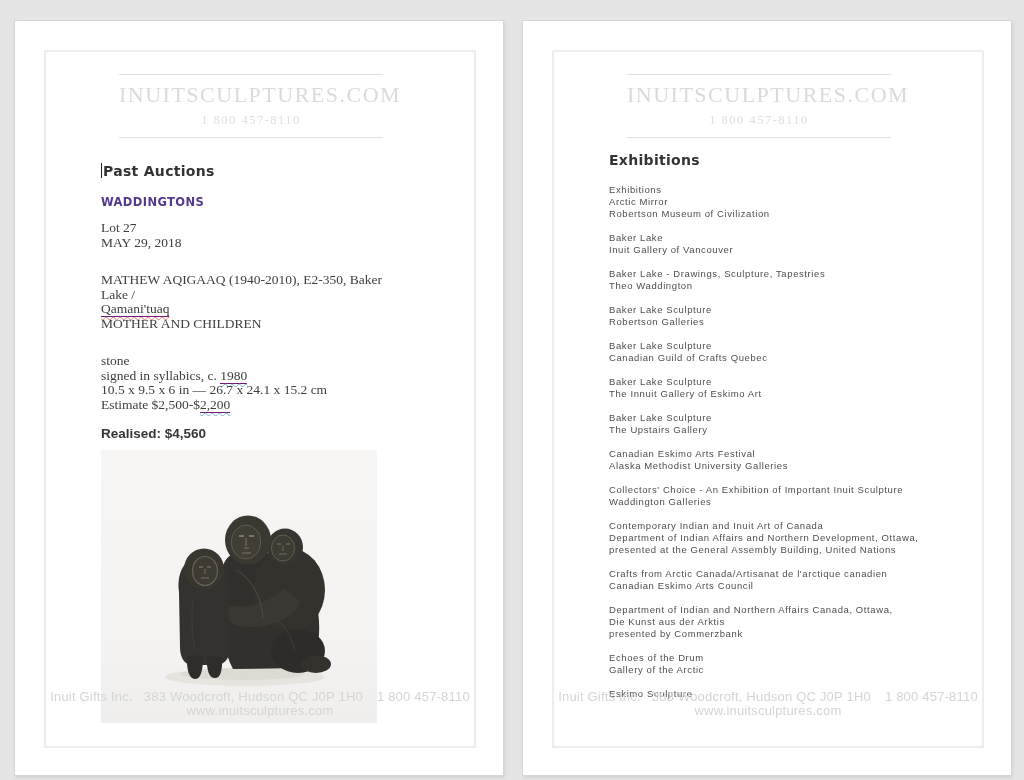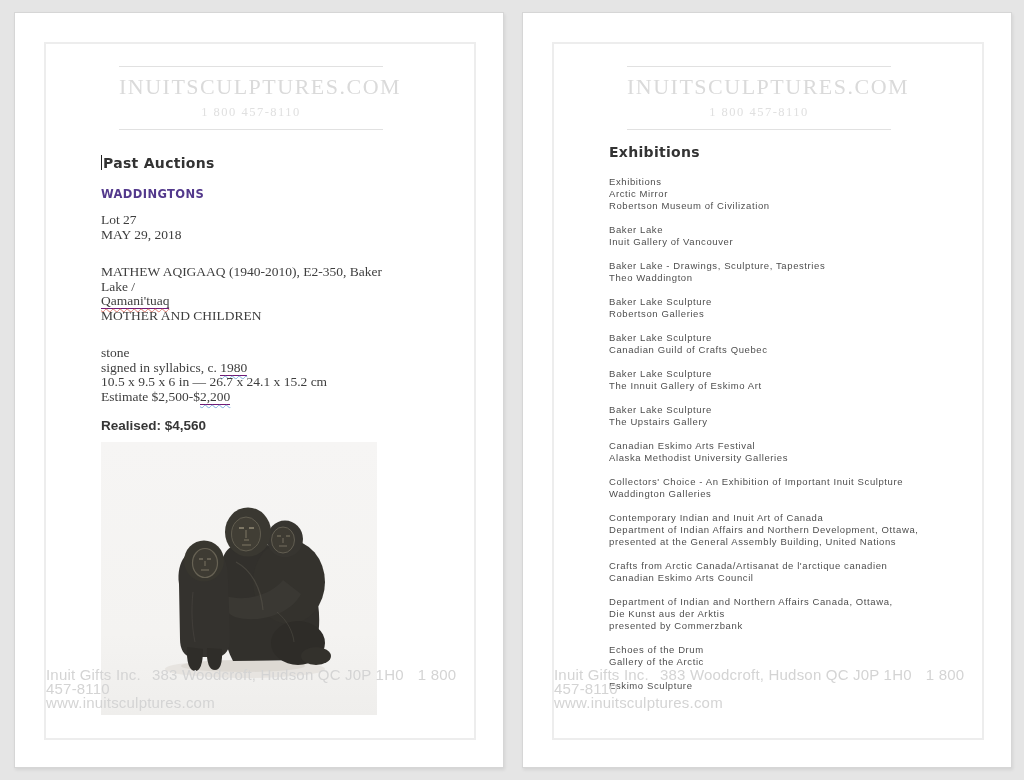--- a/index.html
+++ b/index.html
@@ -5,21 +5,21 @@
   * { box-sizing: border-box; }
   html,body { margin:0; padding:0; }
   body {
     width:1024px; height:780px;
     background:#e5e5e5;
     position:relative;
     overflow:hidden;
     font-family:"Liberation Sans", sans-serif;
   }
   .page {
-    position:absolute; top:12px;
+    position:absolute; top:20px;
     width:490px; height:756px;
     background:#ffffff;
     border:1px solid #d6d6d6;
     box-shadow:1px 2px 3px rgba(0,0,0,0.08);
   }
   .page-left  { left:14px; }
   .page-right { left:522px; }
   .frame {
     position:absolute; left:29px; top:29px; right:27px; bottom:27px;
     border:2px solid #ededed;
@@ -81,21 +81,22 @@
   
   .photo {
     width:276px; height:273px; margin-top:9px;
     background:linear-gradient(#f6f5f4 0%, #f4f3f1 70%, #efeeec 100%);
   }
   .photo svg { display:block; }
 
   
   .page-footer {
     position:absolute; left:0; right:0; bottom:28px;
-    font-size:15px; color:#d4d4d4; letter-spacing:0.2px; line-height:14px;
+    text-align:center;
+    font-size:13px; color:#d4d4d4; letter-spacing:0.2px; line-height:14px;
   }
   .page-footer .sep1 { margin-right:11px; }
   .page-footer .sep2 { margin-right:14px; }
 
   
   .right-title { margin-top:14px; }
   .ex-list { margin-top:16px; }
   .ex-group { margin-bottom:12px; }
   .ex-line {
     font-family:"Liberation Sans", sans-serif;

